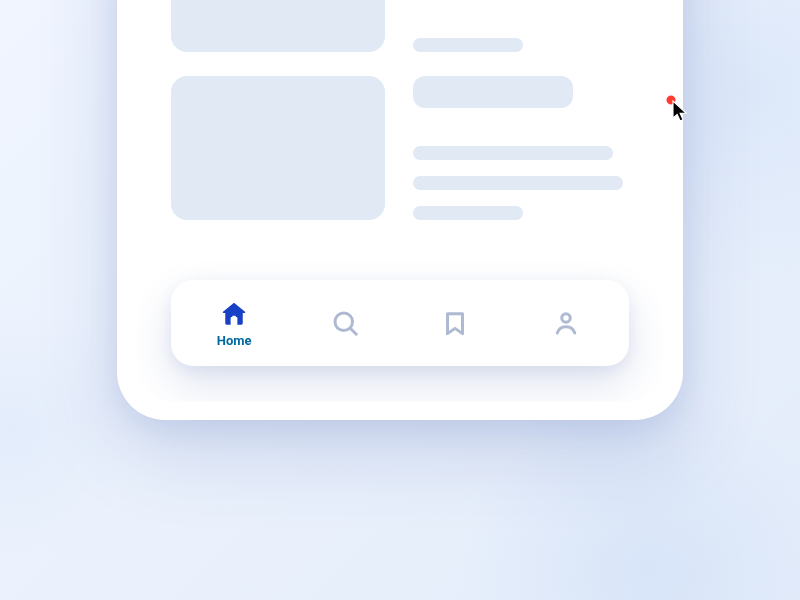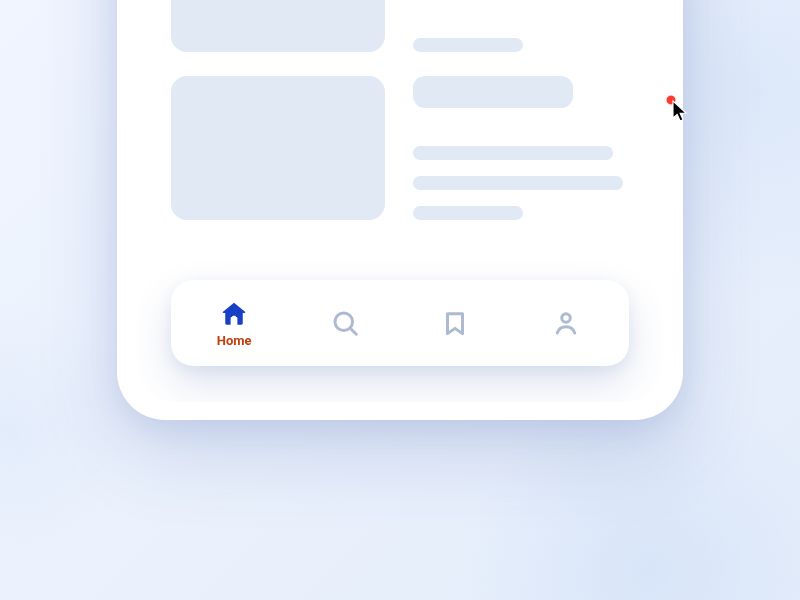--- a/index.html
+++ b/index.html
@@ -112,21 +112,21 @@
     height: 100%;
     display: flex;
     flex-direction: column;
     align-items: center;
     justify-content: center;
     gap: 4px;
     cursor: pointer;
     color: #aeb9d2;
   }
   .nav-item.active { color: #1840c6; }
-  .nav-item.active .nav-label { color: #c2410c; font-weight: 700; }
+  .nav-item.active .nav-label { color: #0369a1; font-weight: 700; }
   .nav-icon { width: 30px; height: 30px; display: flex; align-items: center; justify-content: center; }
   .nav-icon svg { width: 30px; height: 30px; }
   .nav-label {
     font-size: 13px;
     font-weight: 600;
     color: #aeb9d2;
     display: none;
   }
   .nav-item.active .nav-label { display: block; }
 

